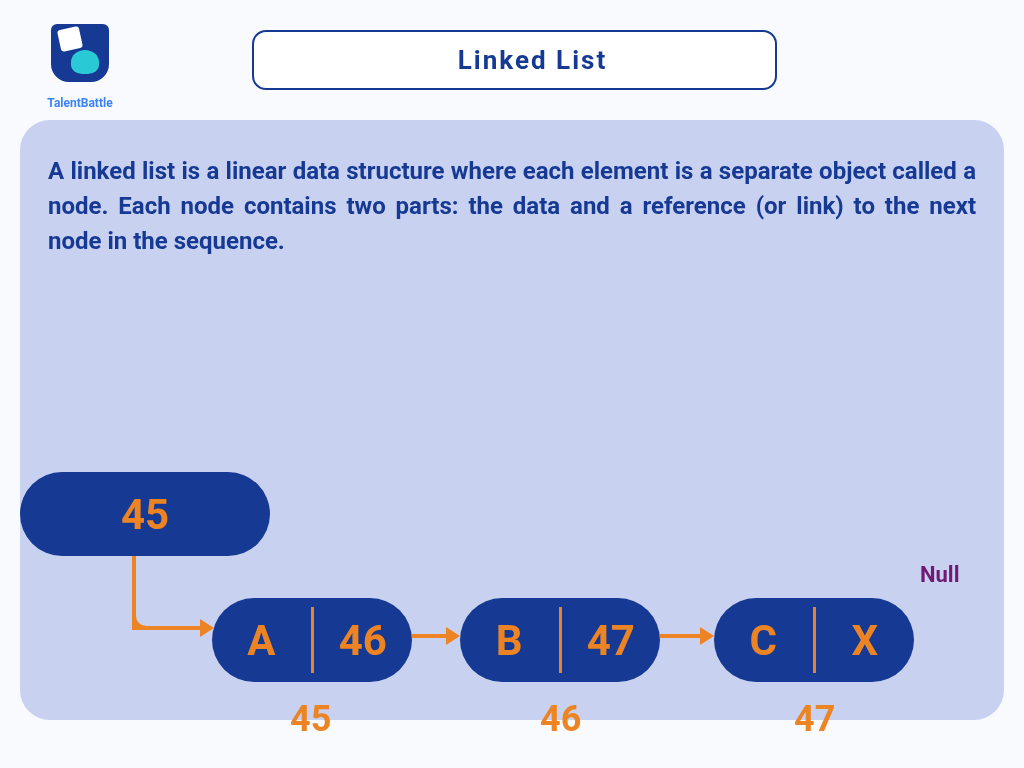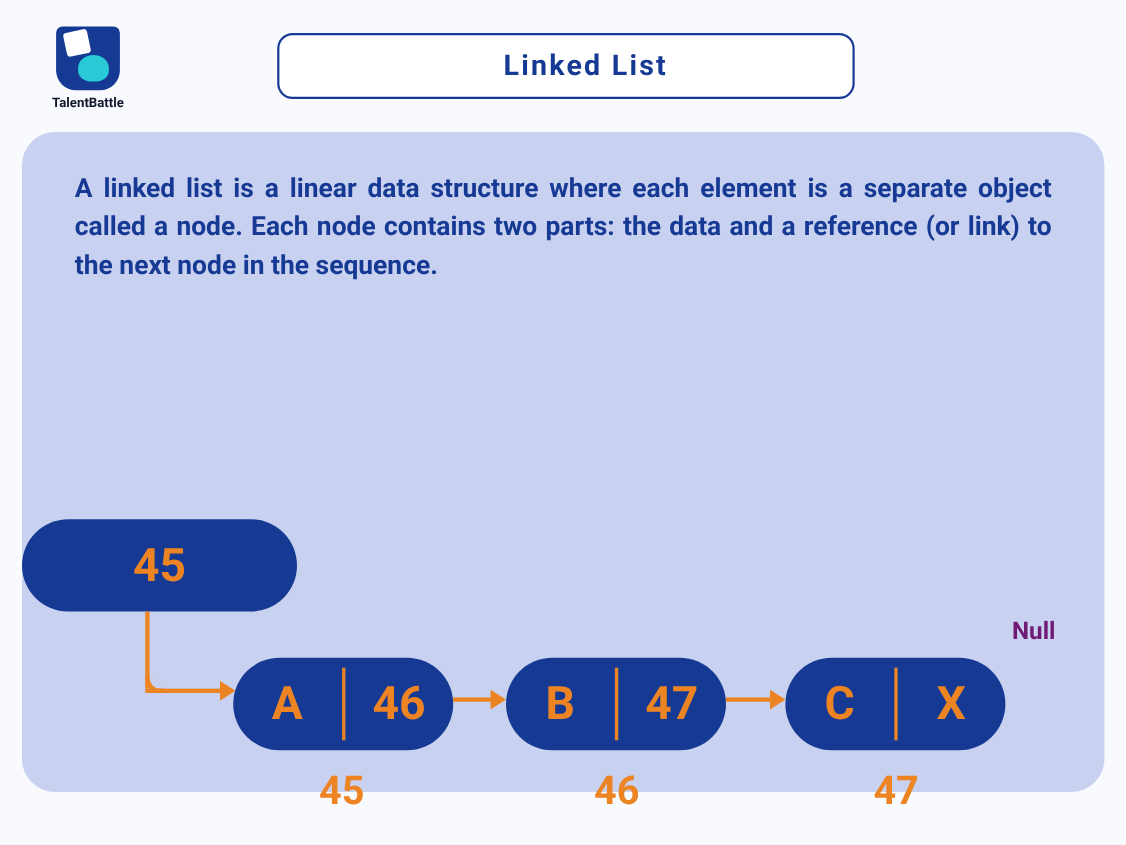--- a/index.html
+++ b/index.html
@@ -41,24 +41,24 @@
     content: "";
     position: absolute;
     bottom: 8px;
     right: 10px;
     width: 28px;
     height: 24px;
     background: #29c9d6;
     border-radius: 50% 50% 40% 40%;
   }
   .logo-text {
-    margin-top: 4px;
+    margin-top: 14px;
     font-size: 12px;
     font-weight: 700;
-    color: #0f172a;
+    color: #3b82f6;
   }
   .title-box {
     position: absolute;
     top: 30px;
     left: 252px;
     width: 525px;
     height: 60px;
     border: 2px solid #163a94;
     border-radius: 14px;
     background: #fff;
@@ -72,21 +72,21 @@
     padding-left: 36px;
   }
   .panel {
     position: absolute;
     top: 120px;
     left: 20px;
     width: 984px;
     height: 600px;
     background: #c9d1f0;
     border-radius: 30px;
-    padding: 34px 48px;
+    padding: 34px 28px;
   }
   .description {
     font-size: 24px;
     line-height: 1.45;
     font-weight: 700;
     color: #163a94;
     text-align: justify;
     text-justify: inter-word;
   }
   

